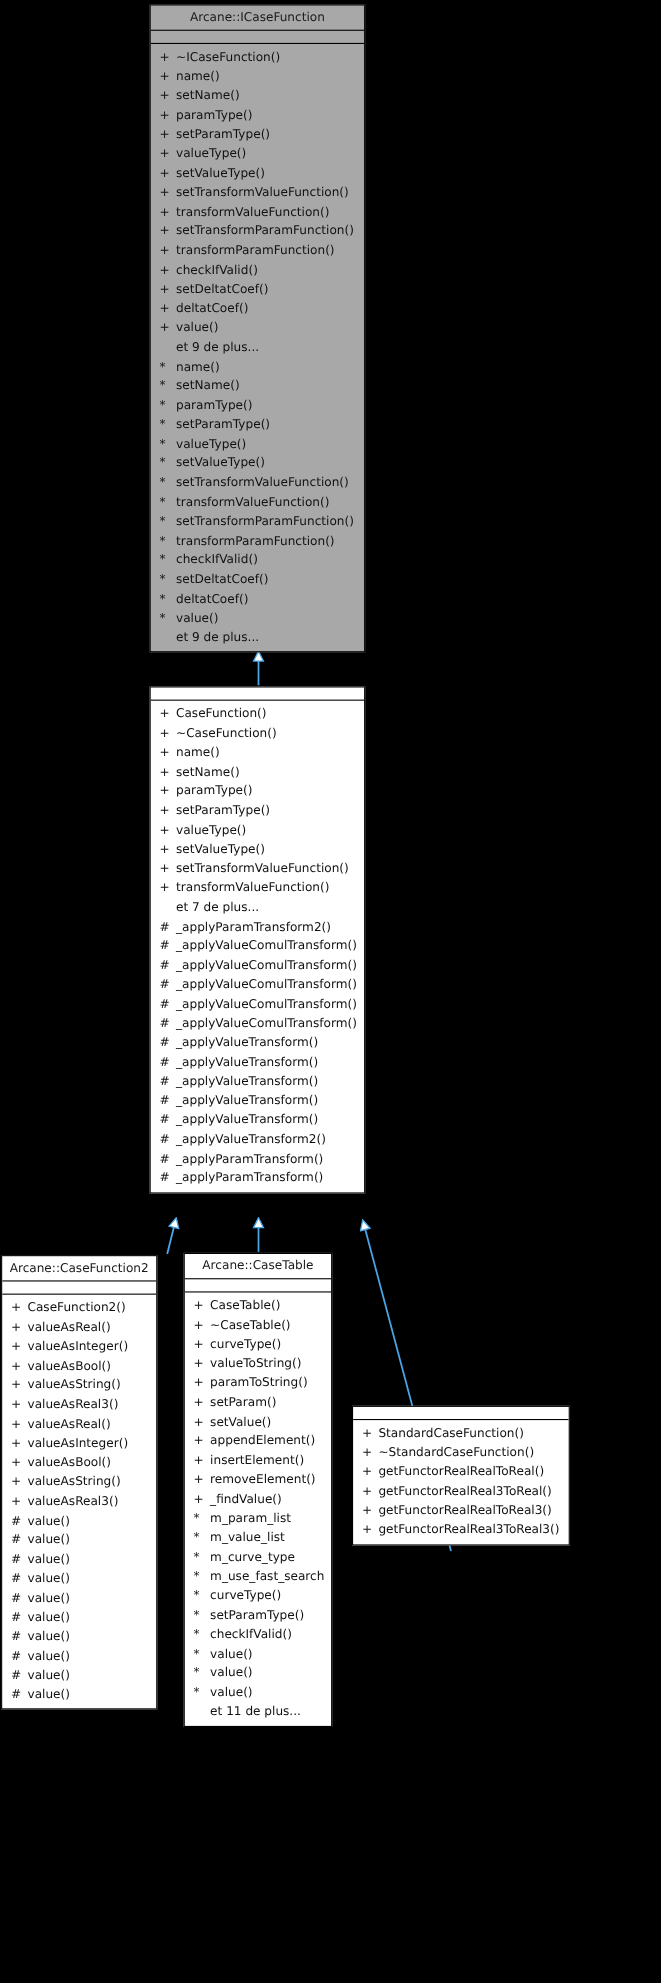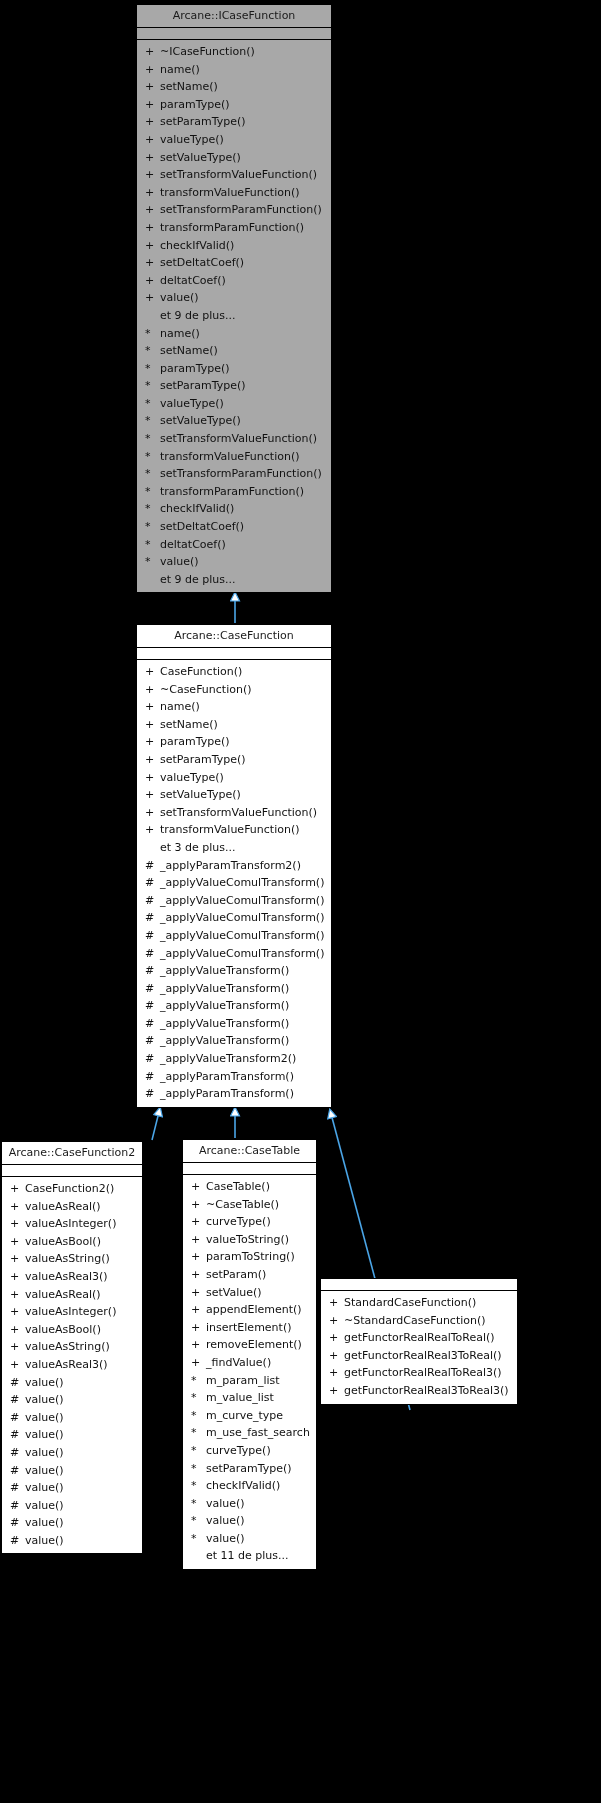--- a/index.html
+++ b/index.html
@@ -221,21 +221,20 @@
           <span class="mname">value()</span>
         </div>
         <div class="member more">
           <span class="vis"></span>
           <span class="mname">et 9 de plus...</span>
         </div>
       </div>
   </div>
 
   <div class="uml-class" id="box-casefunction" style="left:136px; top:624px; width:196px;">
-    <div class="class-title">Arcane::CaseFunction</div>
     <div class="class-attrs"></div>
     <div class="class-members">
         <div class="member">
           <span class="vis">+</span>
           <span class="mname">CaseFunction()</span>
         </div>
         <div class="member">
           <span class="vis">+</span>
           <span class="mname">~CaseFunction()</span>
         </div>
@@ -266,21 +265,21 @@
         <div class="member">
           <span class="vis">+</span>
           <span class="mname">setTransformValueFunction()</span>
         </div>
         <div class="member">
           <span class="vis">+</span>
           <span class="mname">transformValueFunction()</span>
         </div>
         <div class="member more">
           <span class="vis"></span>
-          <span class="mname">et 3 de plus...</span>
+          <span class="mname">et 7 de plus...</span>
         </div>
         <div class="member">
           <span class="vis">#</span>
           <span class="mname">_applyParamTransform2()</span>
         </div>
         <div class="member">
           <span class="vis">#</span>
           <span class="mname">_applyValueComulTransform()</span>
         </div>
         <div class="member">
@@ -418,21 +417,21 @@
           <span class="vis">#</span>
           <span class="mname">value()</span>
         </div>
         <div class="member">
           <span class="vis">#</span>
           <span class="mname">value()</span>
         </div>
       </div>
   </div>
 
-  <div class="uml-class" id="box-casetable" style="left:182px; top:1139px; width:135px;">
+  <div class="uml-class" id="box-casetable" style="left:167px; top:1139px; width:135px;">
     <div class="class-title">Arcane::CaseTable</div>
     <div class="class-attrs"></div>
     <div class="class-members">
         <div class="member">
           <span class="vis">+</span>
           <span class="mname">CaseTable()</span>
         </div>
         <div class="member">
           <span class="vis">+</span>
           <span class="mname">~CaseTable()</span>

